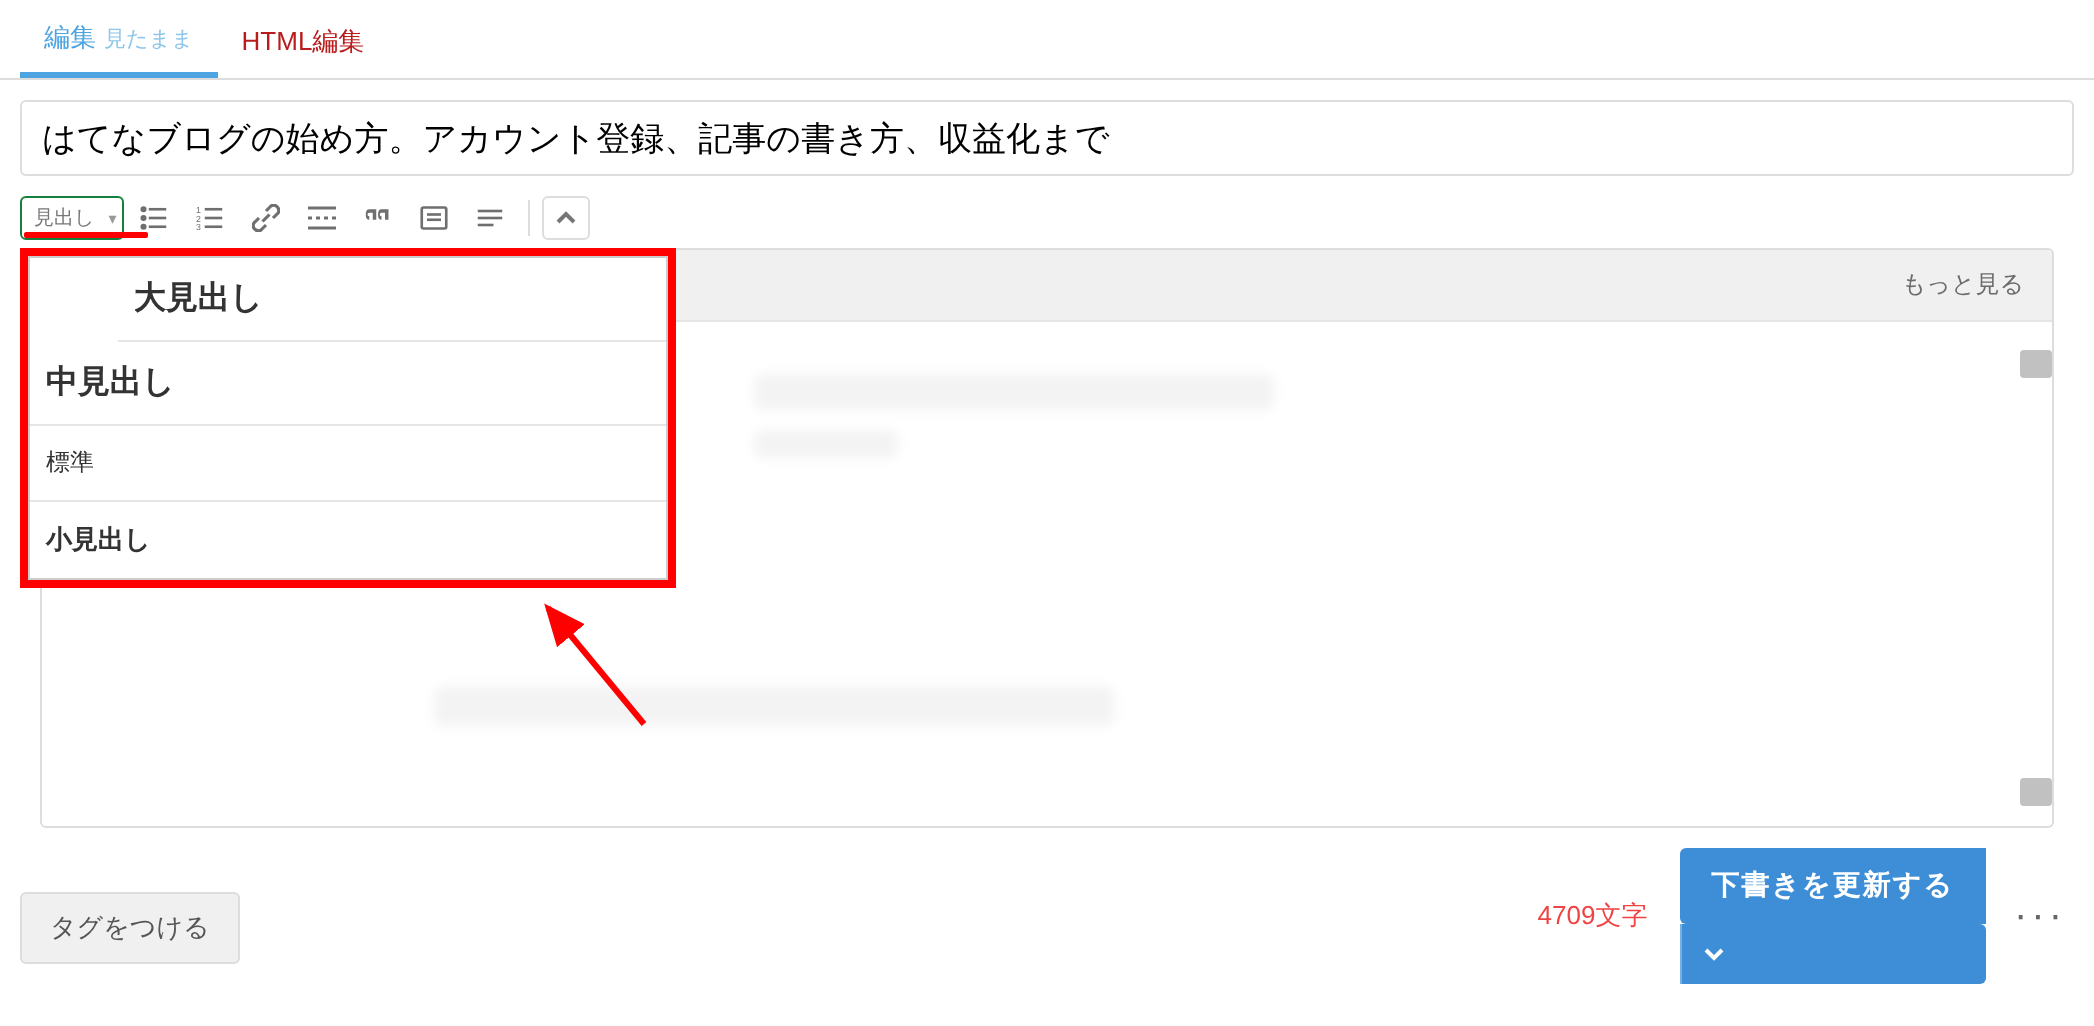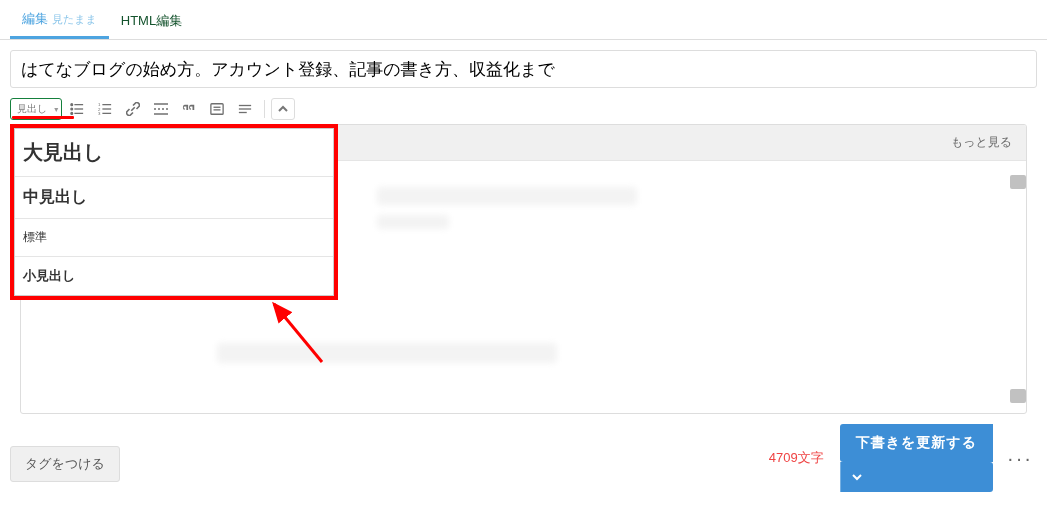--- a/index.html
+++ b/index.html
@@ -1,19 +1,19 @@
 <!DOCTYPE html>
 <html><head>
 <meta charset="utf-8">
 <style>
   * { box-sizing: border-box; margin: 0; padding: 0; }
   body { font-family: "Hiragino Kaku Gothic ProN", Meiryo, sans-serif; font-size: 13px; color: #333; background: #fff; width: 1047px; }
   
   .tabs { display: flex; align-items: center; border-bottom: 1px solid #ddd; padding-left: 10px; }
-  .tab { padding: 10px 12px 8px; color: #14532d; cursor: pointer; font-size: 13px; display: flex; align-items: baseline; gap: 4px; }
+  .tab { padding: 10px 12px 8px; color: #b91c1c; cursor: pointer; font-size: 13px; display: flex; align-items: baseline; gap: 4px; }
   .tab.active { color: #4da4e0; border-bottom: 3px solid #4da4e0; }
   .tab .sub { font-size: 11px; color: #aaa; }
   .tab.active .sub { color: #8cc6ea; }
   .tab .chev { font-size: 10px; margin-left: 3px; }
   
   .title-row { padding: 10px 10px 6px; }
   .title-input { width: 100%; border: 1px solid #ddd; border-radius: 3px; padding: 8px 10px; font-size: 17px; background: #fff; font-family: inherit; }
   
   .toolbar { display: flex; align-items: center; padding: 4px 10px; gap: 2px; position: relative; }
   .tb-select { border: 1px solid #15803d; border-radius: 3px; padding: 3px 14px 3px 6px; font-size: 10px; color: #777; height: 22px; display: flex; align-items: center; cursor: pointer; position: relative; background: #fff; }
@@ -22,21 +22,21 @@
   .tb-btn { width: 26px; height: 22px; display: flex; align-items: center; justify-content: center; color: #6f6f6f; cursor: pointer; border-radius: 3px; }
   .tb-sep { width: 1px; height: 18px; background: #ddd; margin: 0 4px; }
   .tb-collapse { border: 1px solid #ddd; border-radius: 3px; width: 24px; height: 22px; display: flex; align-items: center; justify-content: center; color: #777; cursor: pointer; font-size: 10px; }
   svg { display: block; }
   
   .dropdown-wrap { position: relative; margin: 0 10px; }
   .dropdown { position: absolute; left: 0; top: 0; width: 328px; border: 4px solid #ff0000; background: #fff; z-index: 10; }
   .dd-inner { border: 1px solid #ccc; background: #fff; }
   .dd-item { padding: 10px 8px; border-bottom: 1px solid #e5e5e5; cursor: pointer; text-align: left; color: #333; }
   .dd-item:last-child { border-bottom: none; }
-  .dd-h1 { font-size: 20px; font-weight: bold; }
+  .dd-h1 { font-size: 16px; font-weight: bold; margin-left: 44px; }
   .dd-h2 { font-size: 16px; font-weight: bold; }
   .dd-h3 { font-size: 13px; font-weight: bold; }
   .dd-p  { font-size: 12px; }
   
   .content-area { margin: 0 10px; border: 1px solid #ddd; border-radius: 3px; min-height: 290px; background: #fff; position: relative; overflow: hidden; text-align: center; }
   .more-bar { background: #f0f0f0; height: 36px; display: flex; align-items: center; justify-content: flex-end; padding-right: 14px; color: #6b6b6b; font-size: 12px; border-bottom: 1px solid #e5e5e5; }
   .blur-line { background: #f3f3f3; border-radius: 4px; filter: blur(3px); position: absolute; }
   .bl1 { left: 356px; top: 62px; width: 260px; height: 18px; }
   .bl2 { left: 356px; top: 90px; width: 72px; height: 14px; }
   .bl3 { left: 196px; top: 218px; width: 340px; height: 20px; }

